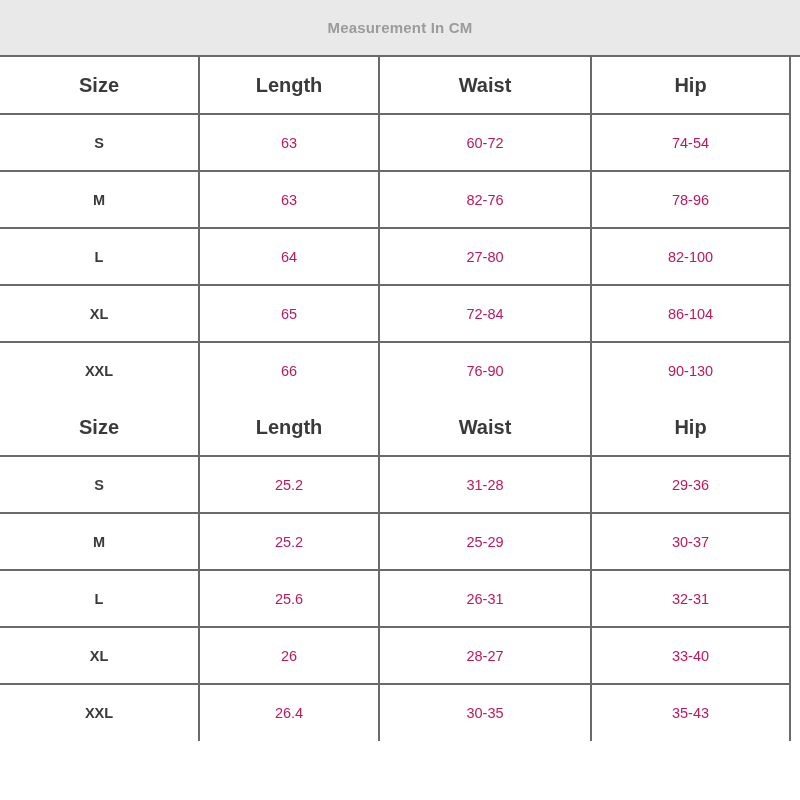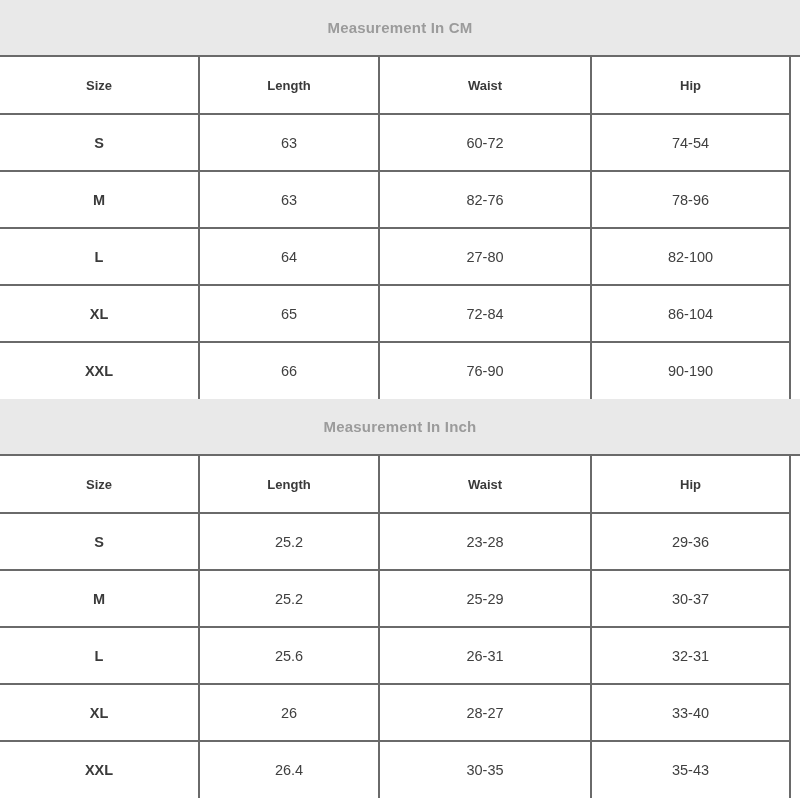--- a/index.html
+++ b/index.html
@@ -56,28 +56,28 @@
     height: 57px;
     box-sizing: border-box;
     border-right: 2px solid #6a6a6a;
     border-bottom: 2px solid #6a6a6a;
     text-align: center;
     vertical-align: middle;
     background: #ffffff;
     padding: 0;
   }
   .size-table th {
-    font-size: 13px;
+    font-size: 20px;
     font-weight: bold;
     color: #3a3a3a;
   }
   .size-table td.val {
     font-size: 14.5px;
     font-weight: normal;
-    color: #404040;
+    color: #be185d;
   }
   .size-table td.sizecell {
     font-size: 14.5px;
     font-weight: bold;
     color: #3a3a3a;
   }
   .size-table tr.last-row td {
     border-bottom: none;
   }
   .table-wrap {
@@ -136,29 +136,26 @@
         <tr>
           <td class="sizecell">XL</td>
           <td class="val">65</td>
           <td class="val">72-84</td>
           <td class="val">86-104</td>
         </tr>
         <tr class="last-row">
           <td class="sizecell">XXL</td>
           <td class="val">66</td>
           <td class="val">76-90</td>
-          <td class="val">90-190</td>
+          <td class="val">90-130</td>
         </tr>
       </tbody>
     </table>
   </div>
 
-  <div class="band">
-    <span class="band-title">Measurement In Inch</span>
-  </div>
 
   <div class="table-wrap">
     <table class="size-table">
       <colgroup>
         <col class="c-size">
           <col class="c-length">
           <col class="c-waist">
           <col class="c-hip">
       </colgroup>
       <thead>
@@ -166,21 +163,21 @@
           <th>Size</th>
           <th>Length</th>
           <th>Waist</th>
           <th>Hip</th>
         </tr>
       </thead>
       <tbody>
         <tr>
           <td class="sizecell">S</td>
           <td class="val">25.2</td>
-          <td class="val">23-28</td>
+          <td class="val">31-28</td>
           <td class="val">29-36</td>
         </tr>
         <tr>
           <td class="sizecell">M</td>
           <td class="val">25.2</td>
           <td class="val">25-29</td>
           <td class="val">30-37</td>
         </tr>
         <tr>
           <td class="sizecell">L</td>

